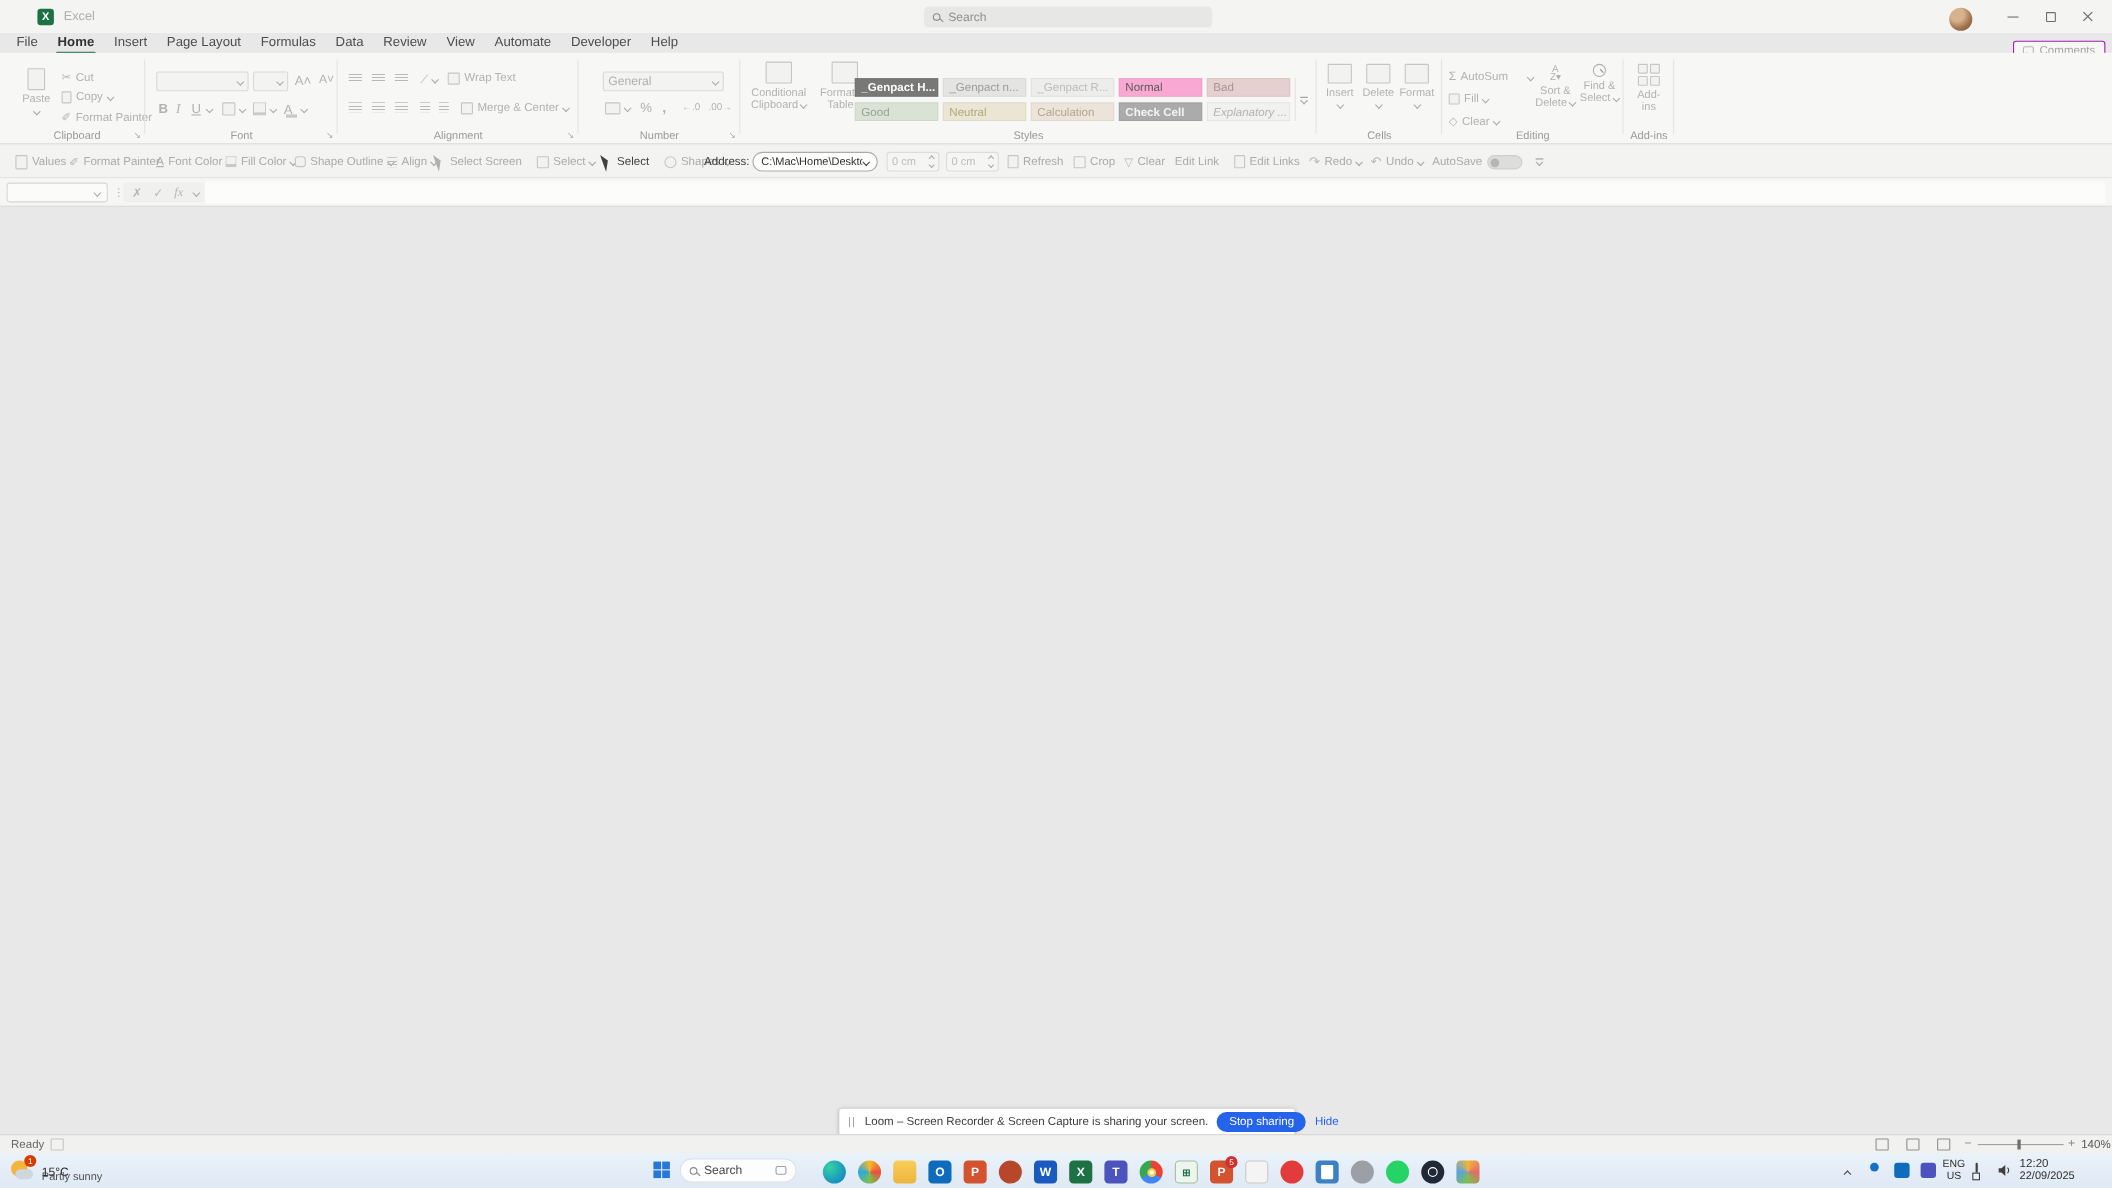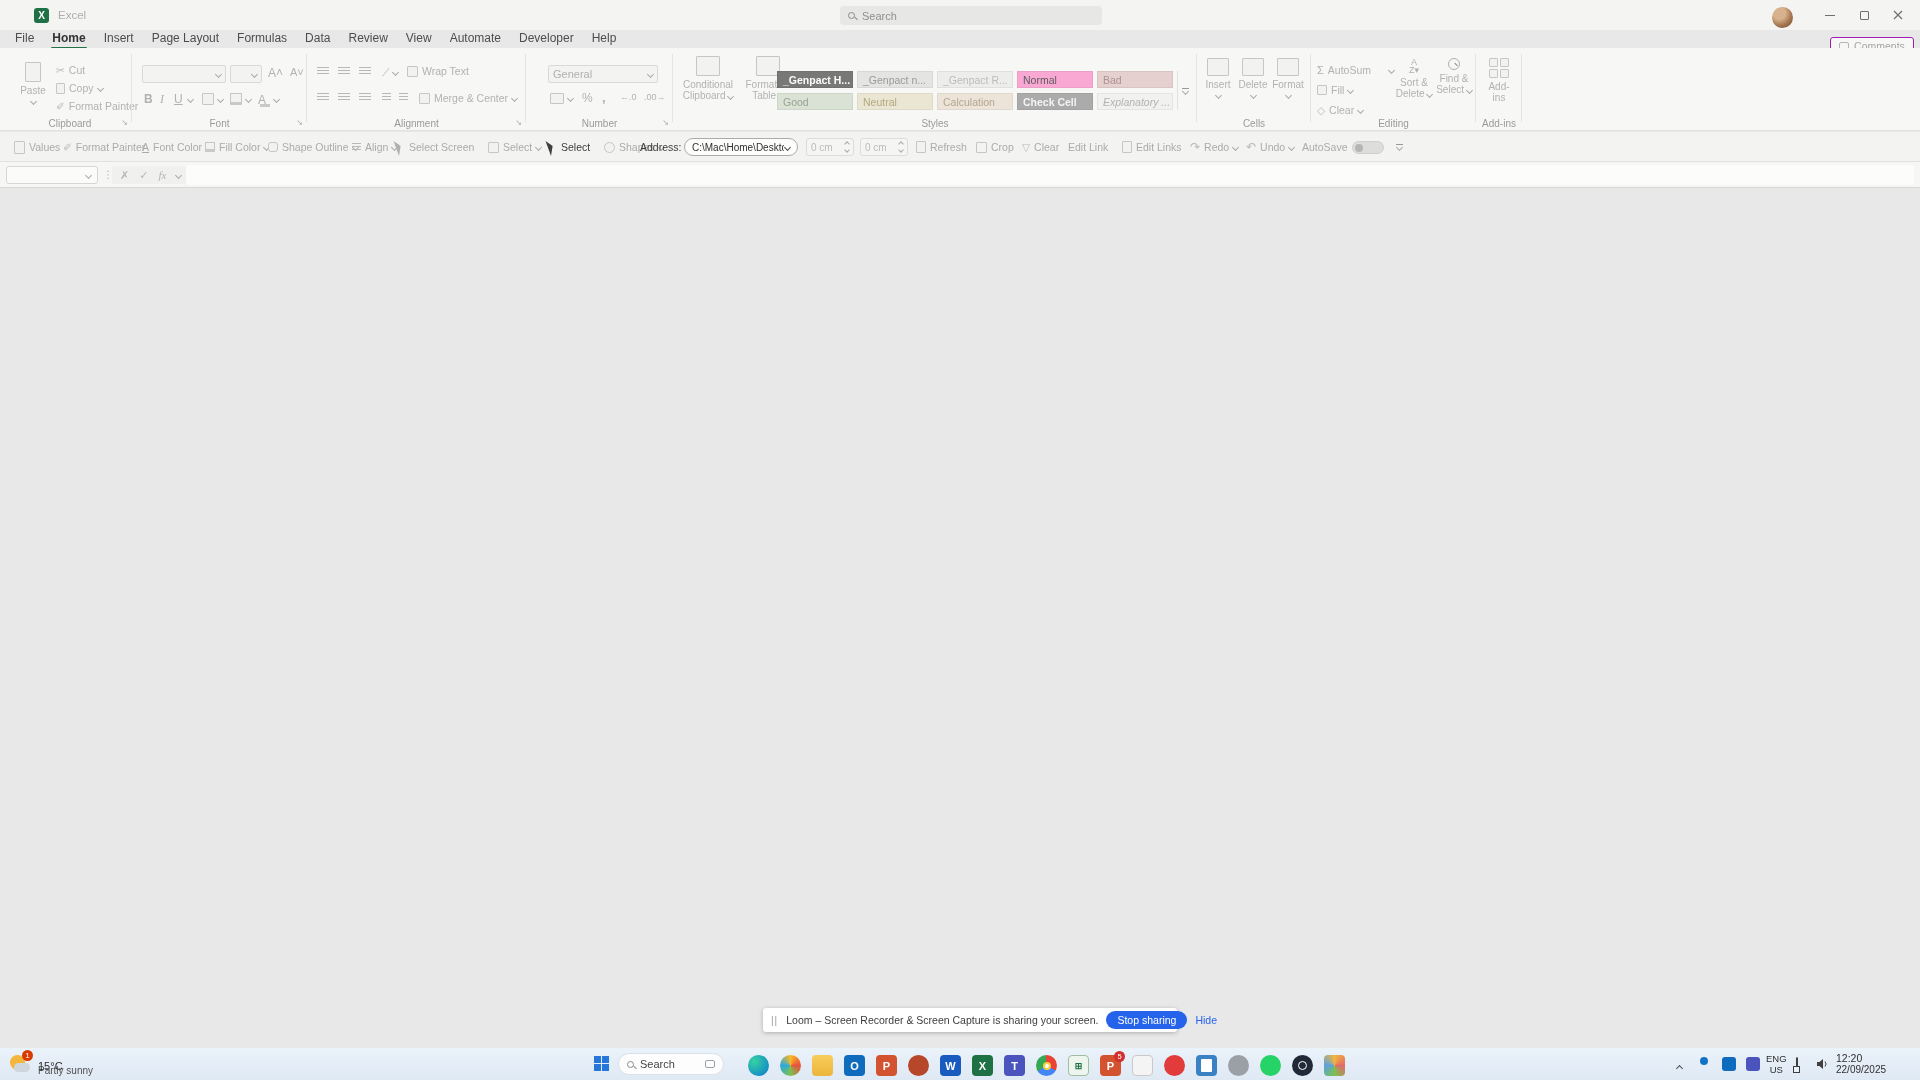--- a/index.html
+++ b/index.html
@@ -500,20 +500,32 @@
     
   </div>
 
   <div id="loom">
     <span class="grip">||</span>
     <span class="msg">Loom – Screen Recorder &amp; Screen Capture is sharing your screen.</span>
     <button id="loom-stop">Stop sharing</button>
     <a id="loom-hide">Hide</a>
   </div>
 
+  <div id="statusbar">
+    <span class="abs" style="left:10px;top:3px">Ready</span>
+    <span class="bi abs" style="left:46px;top:3px;width:12px;height:11px"></span>
+    <span class="sb-viewicon" style="left:1705px"></span>
+    <span class="sb-viewicon" style="left:1733px"></span>
+    <span class="sb-viewicon" style="left:1761px"></span>
+    <span class="zsign" style="left:1786px">−</span>
+    <div id="zoom-track"></div>
+    <div id="zoom-thumb"></div>
+    <span class="zsign" style="left:1880px">+</span>
+    <span class="abs" style="left:1892px;top:3px;color:#555">140%</span>
+  </div>
 
   <div id="taskbar">
     <div id="weather-icon">
       <span class="sun"></span>
       <span class="cld"></span>
       <span id="weather-badge">1</span>
     </div>
     <div id="weather-temp">15°C</div>
     <div id="weather-desc">Partly sunny</div>
 

